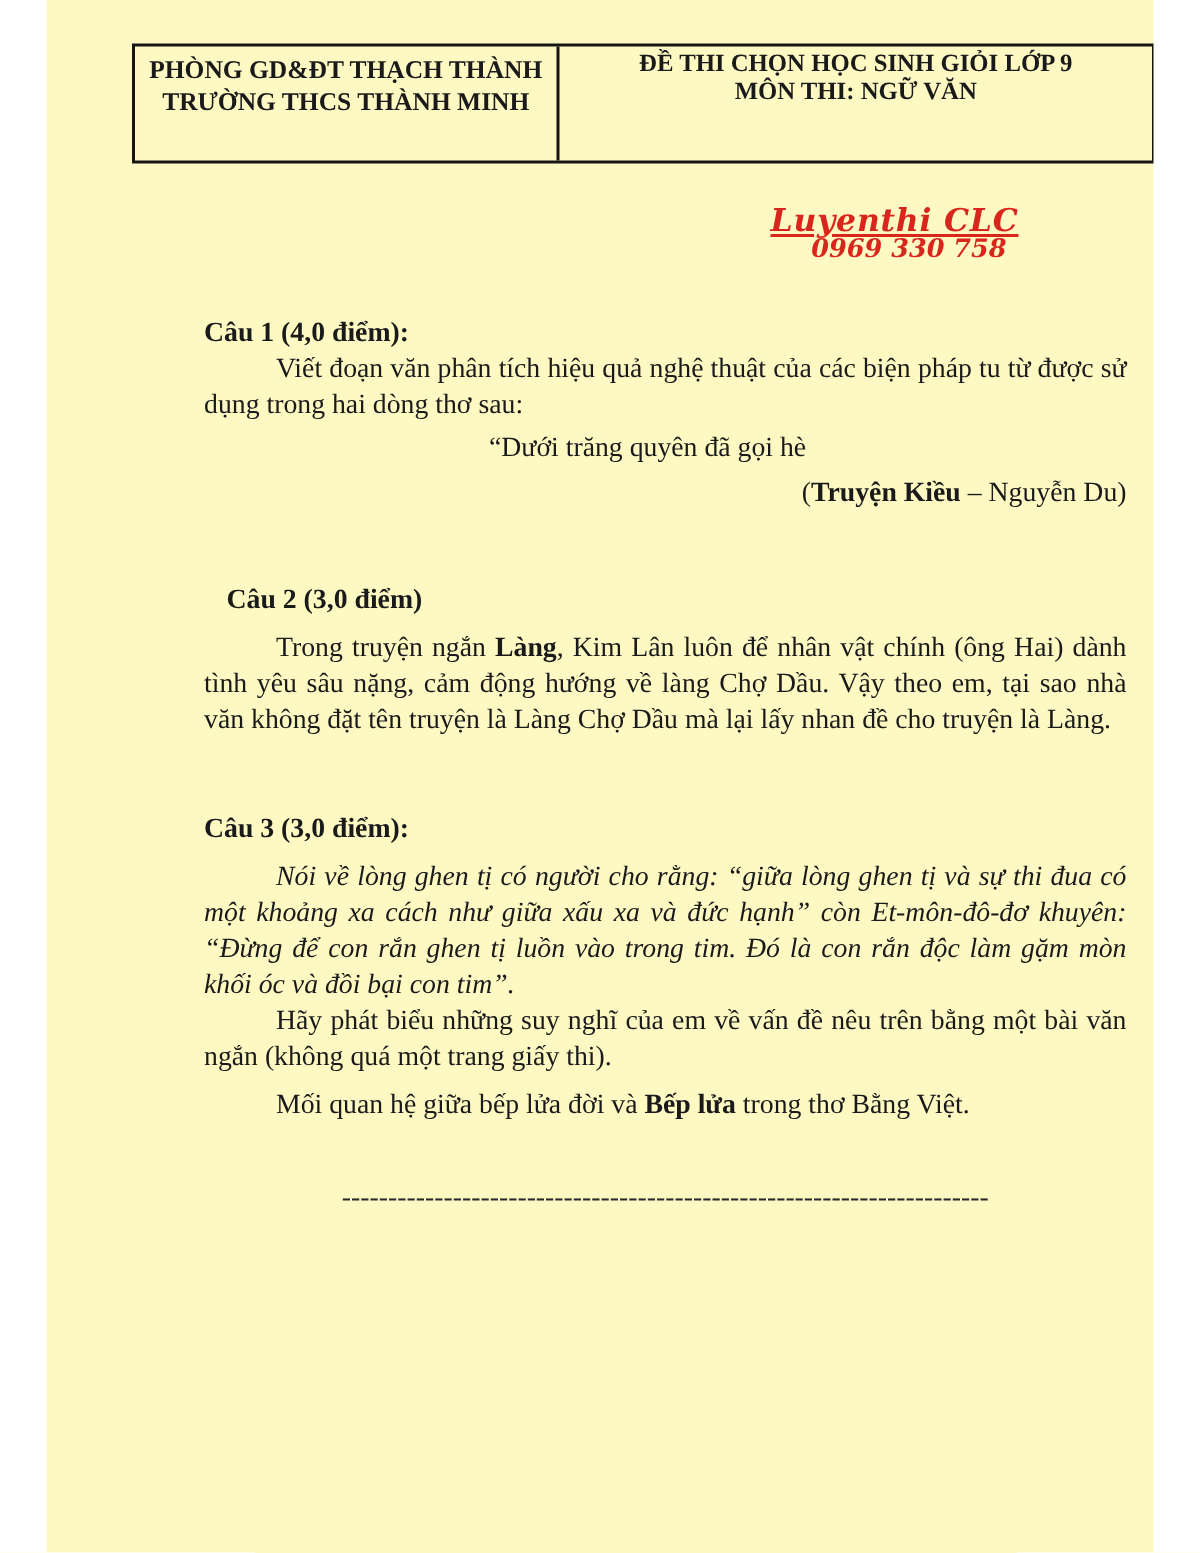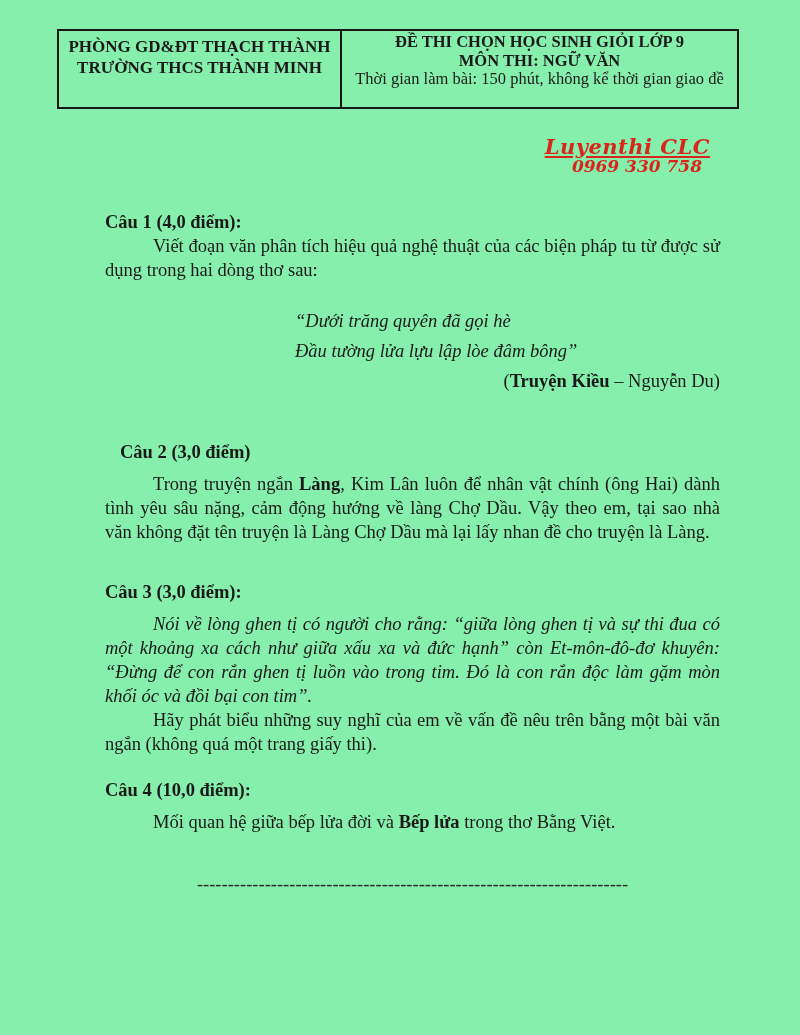--- a/index.html
+++ b/index.html
@@ -1,22 +1,22 @@
 <!DOCTYPE html>
 <html lang="vi"><head>
 <meta charset="utf-8">
 <style>
   * { margin: 0; padding: 0; box-sizing: border-box; }
   html, body { background: #ffffff; }
   .page {
     position: relative;
-    width: 800px;
+    width: 738px;
     height: 1035px;
     margin: 0 auto;
-    background: #86efac;
+    background: #fef9c3;
     font-family: "Liberation Serif", serif;
     color: #1a1a1a;
     overflow: hidden;
   }
 
   
   .header-table {
     position: absolute;
     top: 29px;
     left: 57px;
@@ -66,27 +66,26 @@
     width: 615px;
     font-size: 18.5px;
     line-height: 24px;
   }
   .q-heading { font-weight: bold; }
   .para {
     text-align: justify;
     text-indent: 48px;
   }
   .mt-h2 { margin-top: 44px; margin-left: 15px; }
-  .mt-h3 { margin-top: 36px; font-family: Liberation Serif, serif; }
+  .mt-h3 { margin-top: 49px; font-family: Liberation Serif, serif; }
   .mt-h4 { margin-top: 22px; }
   .para-tight { margin-top: 8px; }
   .poem {
-    margin-top: 24px;
+    margin-top: 2px;
     margin-left: 190px;
-    font-style: italic;
     line-height: 30px;
   }
   .attribution {
     text-align: right;
     line-height: 30px;
   }
   .bold-italic { font-weight: bold; }
   .italic-para { font-style: italic; }
   .divider {
     margin-top: 38px;
@@ -103,46 +102,43 @@
 <div class="page">
 
   <div class="header-table">
     <div class="header-cell-left">
       <div>PHÒNG GD&amp;ĐT THẠCH THÀNH</div>
       <div>TRƯỜNG THCS THÀNH MINH</div>
     </div>
     <div class="header-cell-right">
       <div class="bold-line">ĐỀ THI CHỌN HỌC SINH GIỎI LỚP 9</div>
       <div class="bold-line">MÔN THI: NGỮ VĂN</div>
-      <div class="plain-line">Thời gian làm bài: 150 phút, không kể thời gian giao đề</div>
     </div>
   </div>
 
   <div class="watermark" style="color: rgb(217, 38, 28);">
     <div class="brand">Luyenthi CLC</div>
     <div class="phone">0969 330 758</div>
   </div>
 
   <div class="content">
 
     <div class="q-heading">Câu 1 (4,0 điểm):</div>
     <div class="para">Viết đoạn văn phân tích hiệu quả nghệ thuật của các biện pháp tu từ được sử dụng trong hai dòng thơ sau:</div>
     <div class="poem">
       <div>“Dưới trăng quyên đã gọi hè</div>
-      <div>Đầu tường lửa lựu lập lòe đâm bông”</div>
     </div>
     <div class="attribution"><span>(</span><span class="bold-italic">Truyện Kiều</span><span> – Nguyễn Du)</span></div>
 
     <div class="q-heading mt-h2">Câu 2 (3,0 điểm)</div>
     <div class="para para-tight"><span>Trong truyện ngắn </span><span class="bold-italic">Làng</span><span>, Kim Lân luôn để nhân vật chính (ông Hai) dành tình yêu sâu nặng, cảm động hướng về làng Chợ Dầu. Vậy theo em, tại sao nhà văn không đặt tên truyện là Làng Chợ Dầu mà lại lấy nhan đề cho truyện là Làng.</span></div>
 
     <div class="q-heading mt-h3">Câu 3 (3,0 điểm):</div>
     <div class="para para-tight italic-para">Nói về lòng ghen tị có người cho rằng: “giữa lòng ghen tị và sự thi đua có một khoảng xa cách như giữa xấu xa và đức hạnh” còn Et-môn-đô-đơ khuyên: “Đừng để con rắn ghen tị luồn vào trong tim. Đó là con rắn độc làm gặm mòn khối óc và đồi bại con tim”.</div>
     <div class="para">Hãy phát biểu những suy nghĩ của em về vấn đề nêu trên bằng một bài văn ngắn (không quá một trang giấy thi).</div>
 
-    <div class="q-heading mt-h4">Câu 4 (10,0 điểm):</div>
     <div class="para para-tight"><span>Mối quan hệ giữa bếp lửa đời và </span><span class="bold-italic">Bếp lửa</span><span> trong thơ Bằng Việt.</span></div>
 
     <div class="divider">----------------------------------------------------------------------</div>
 
   </div>
 
 </div>
 
 </body></html>

